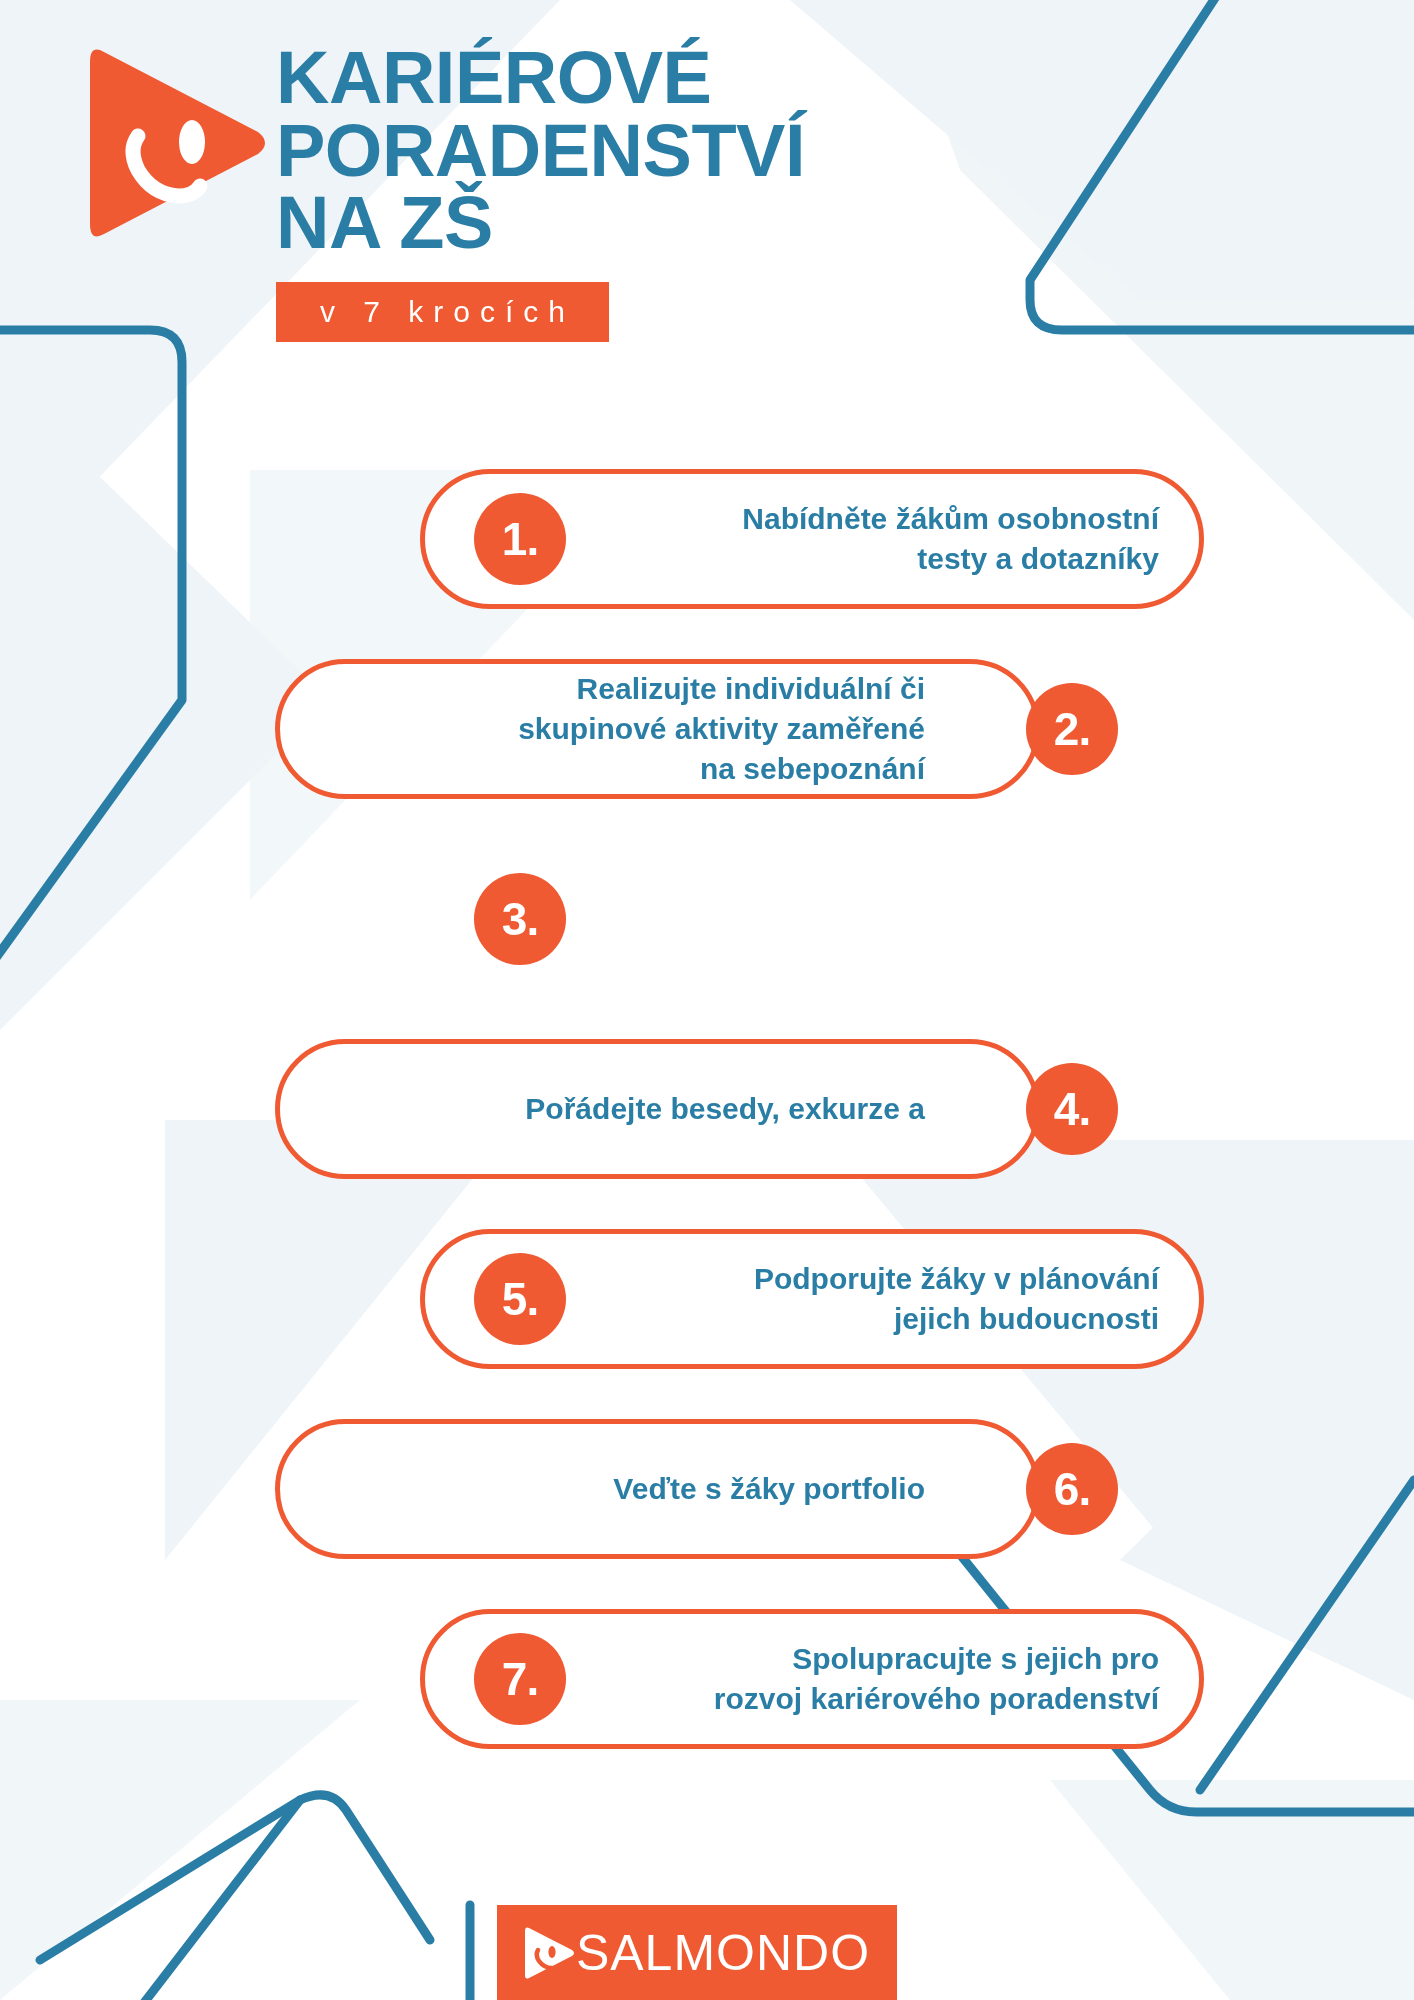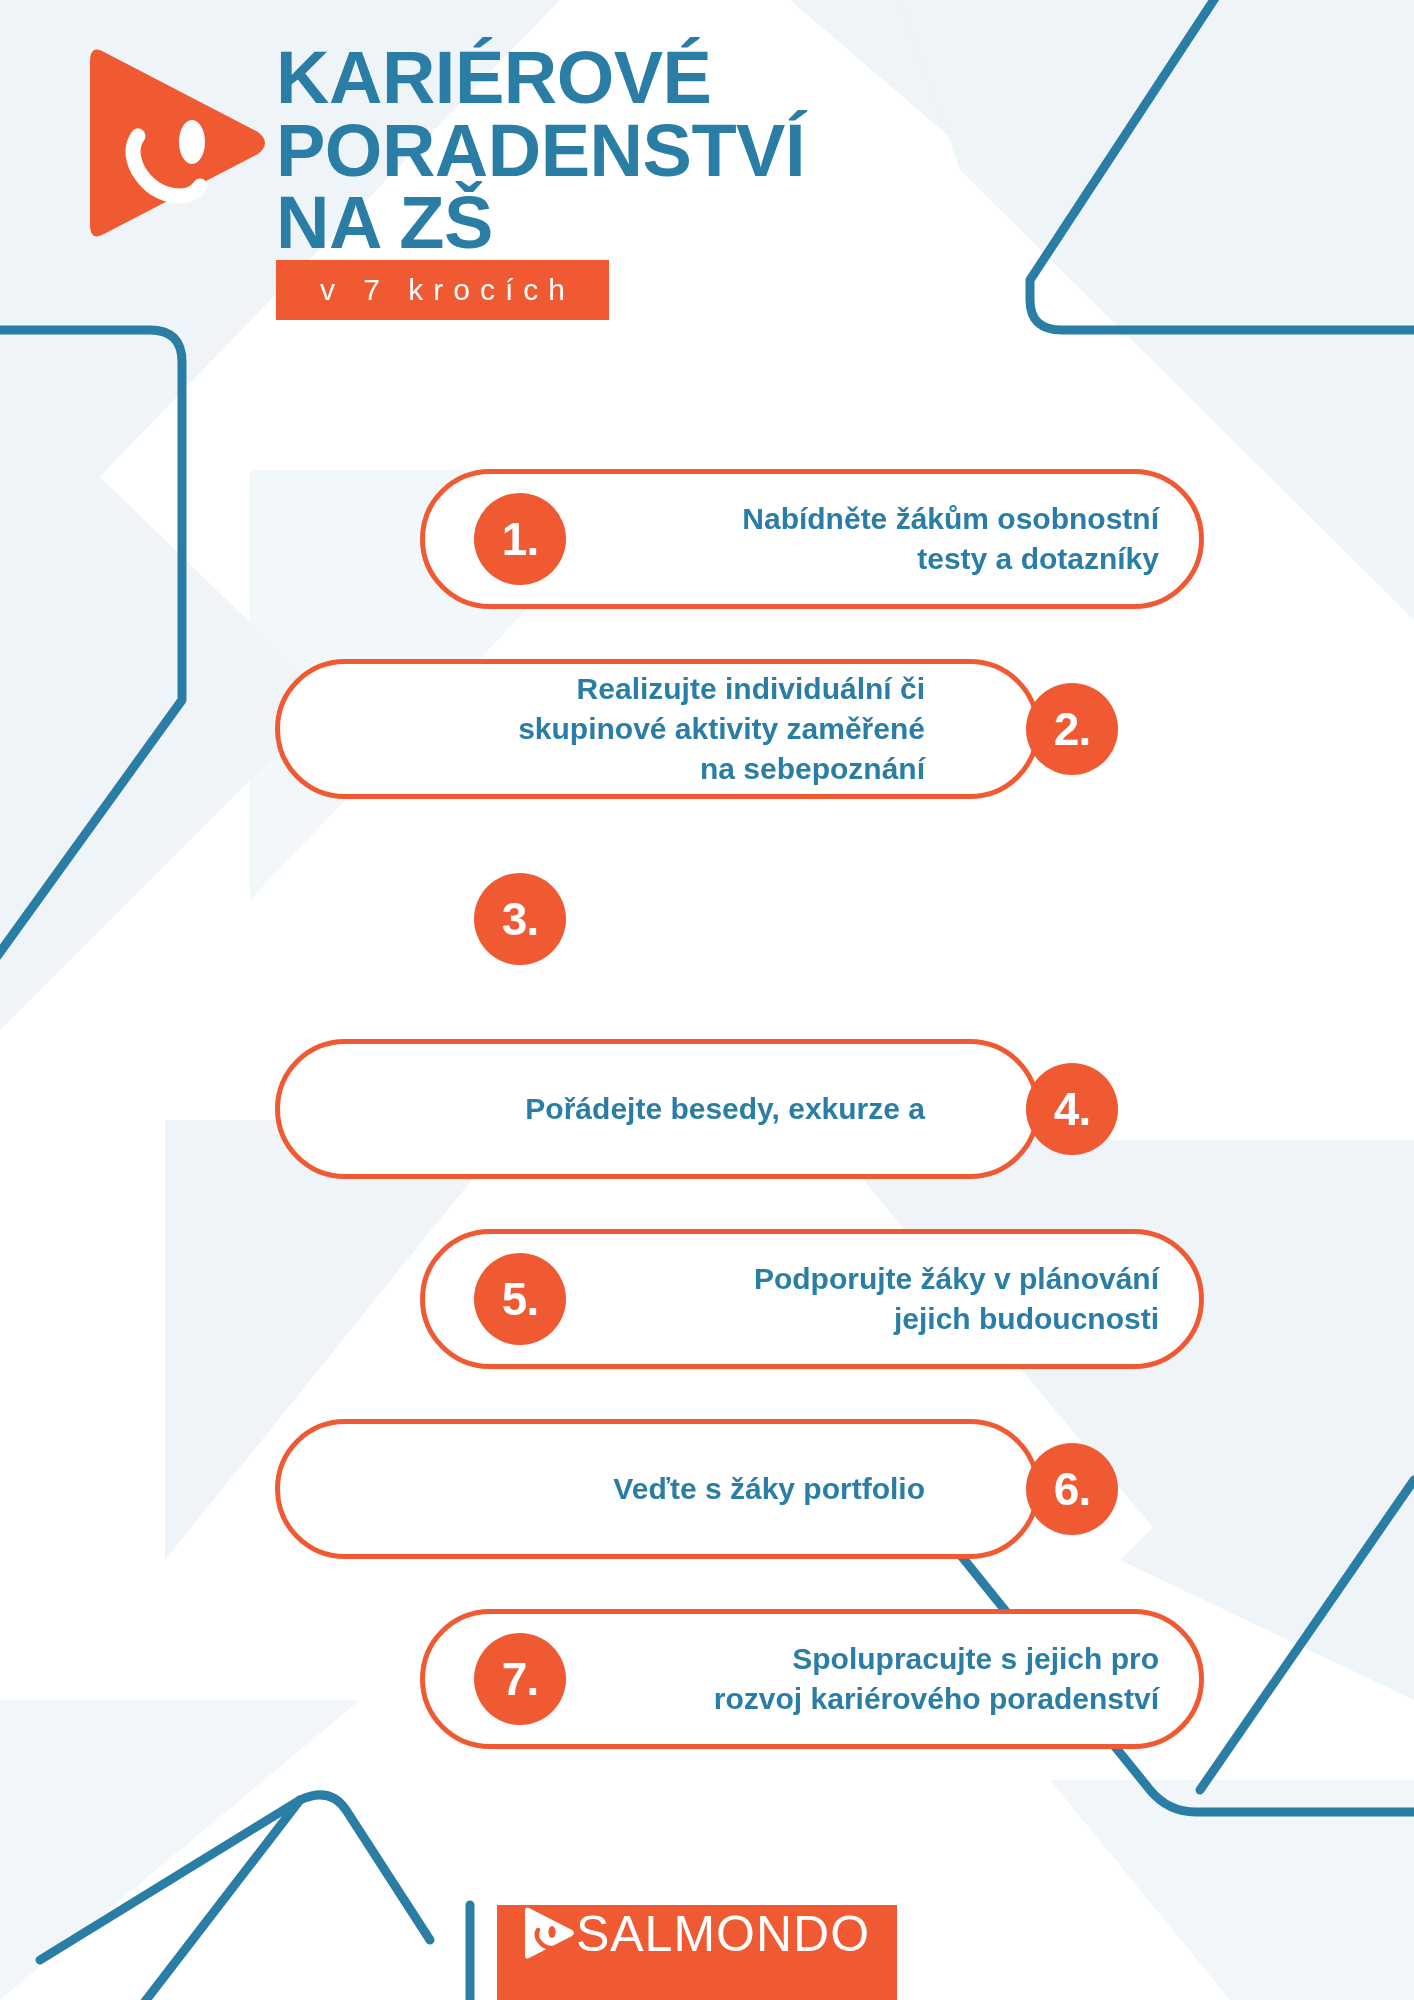--- a/index.html
+++ b/index.html
@@ -23,20 +23,21 @@
   .title-line {
     font-size:74px;
     line-height:0.98;
     font-weight:bold;
     color:#2a7ea5;
     letter-spacing:-0.5px;
     white-space:nowrap;
   }
   .subtitle-badge {
     display:inline-block;
+    margin-top:22px;
     background:#f05a32;
     color:#ffffff;
     font-size:30px;
     font-weight:normal;
     letter-spacing:10px;
     padding:13px 34px 13px 44px;
   }
 
   
   .steps { position:absolute; left:0; top:455px; width:1414px; z-index:5; }
@@ -88,20 +89,21 @@
 
   
   .footer-logo {
     position:absolute;
     left:497px;
     top:1905px;
     width:400px;
     height:95px;
     background:#f05a32;
     display:flex;
+    align-items:center;
     justify-content:center;
     z-index:5;
   }
   .footer-wordmark {
     color:#ffffff;
     font-size:50px;
     font-weight:normal;
     letter-spacing:1px;
   }
 </style>

